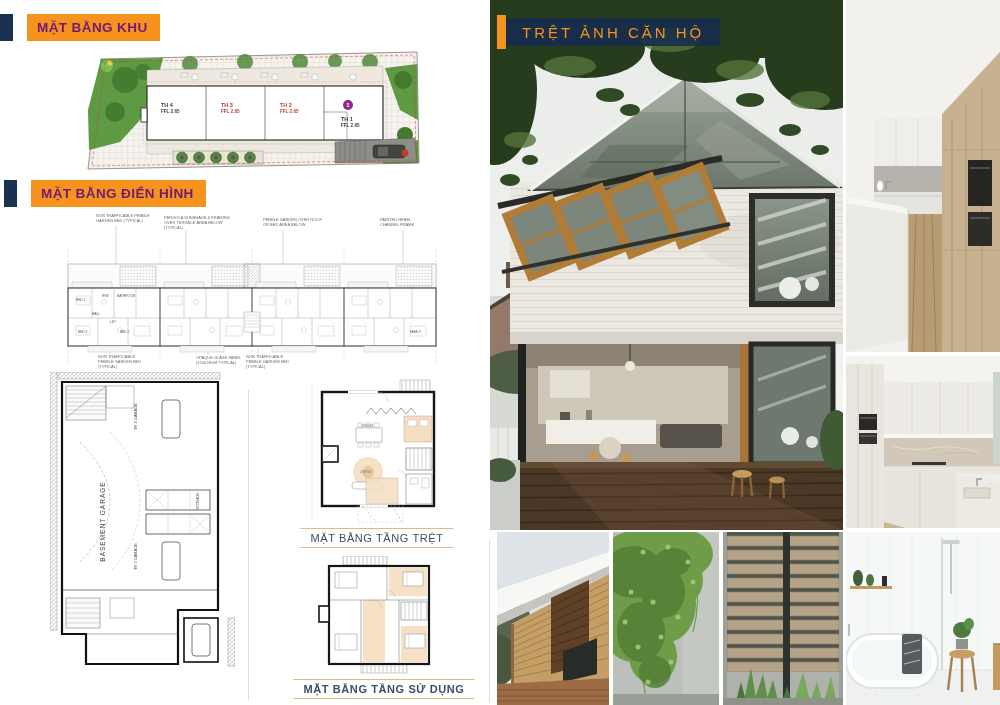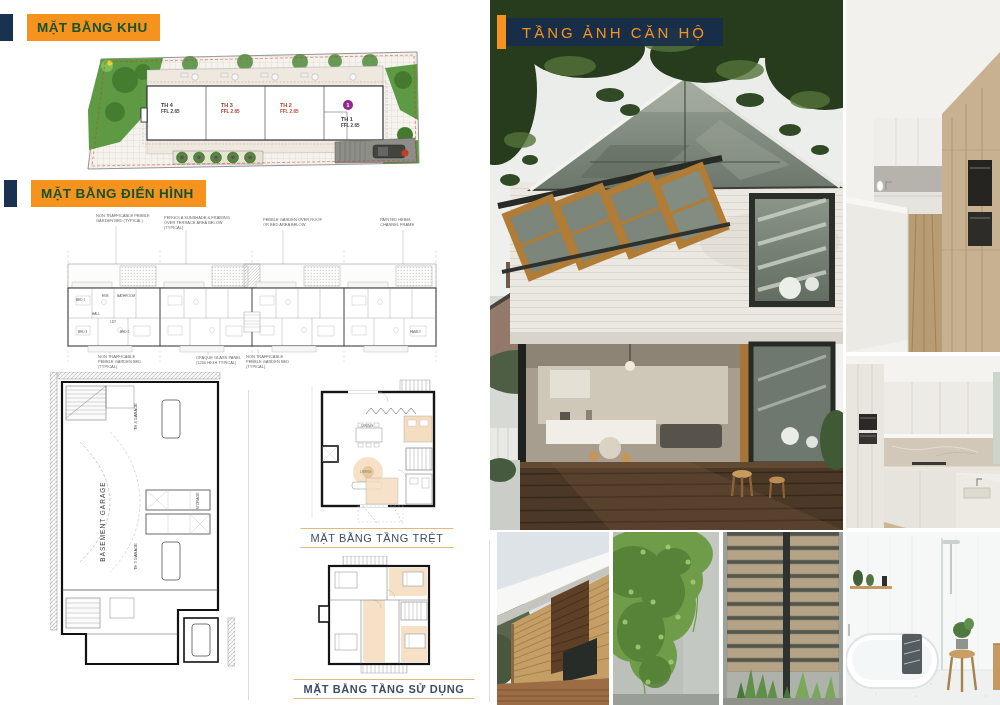--- a/index.html
+++ b/index.html
@@ -2,21 +2,21 @@
 <html><head>
 <meta charset="utf-8">
 <style>
   html,body{margin:0;padding:0;background:#ffffff;}
   .board{position:relative;width:1000px;height:705px;background:#fff;overflow:hidden;
          font-family:"Liberation Sans",sans-serif;}
   .abs{position:absolute;}
   
   .tag{position:absolute;display:flex;align-items:stretch;}
   .tag-bar{width:13px;background:#1B3150;margin-right:14px;}
-  .tag-box{background:#F6921E;color:#14532d;font-size:13.5px;font-weight:bold;
+  .tag-box{background:#F6921E;color:#701a75;font-size:13.5px;font-weight:bold;
            letter-spacing:.4px;padding:6px 12px 6px 10px;display:flex;align-items:center;}
   
   .photo-title{position:absolute;left:497px;top:15px;display:flex;z-index:5;}
   .photo-title .pbar{width:9px;height:34px;background:#F6921E;}
   .photo-title .pband{margin-top:3px;height:28px;background:rgba(23,43,77,.88);
      color:#F6921E;font-size:15px;letter-spacing:3px;padding:0 16px;display:flex;align-items:center;}
   
   .caption{position:absolute;transform:translateX(-50%);white-space:nowrap;
      font-size:11px;color:#3E4C66;letter-spacing:.6px;padding:3px 10px;
      border-top:1px solid #DFBA7C;border-bottom:1px solid #DFBA7C;}
@@ -590,21 +590,21 @@
           <ellipse cx="300" cy="130" rx="11" ry="6"></ellipse>
         <ellipse cx="330" cy="150" rx="9" ry="5"></ellipse>
           <ellipse cx="20" cy="180" rx="10" ry="6"></ellipse>
         <ellipse cx="40" cy="160" rx="8" ry="5"></ellipse>
       </g>
     </svg>
   </div>
 
   <div class="photo-title">
     <span class="pbar"></span>
-    <span class="pband">TẦNG ẢNH CĂN HỘ</span>
+    <span class="pband">TRỆT ẢNH CĂN HỘ</span>
   </div>
 
   <div class="abs" style="left:846px;top:0;width:154px;height:352px;">
     <svg width="154" height="352" viewBox="0 0 154 352">
       <rect width="154" height="352" fill="#f2f1ee"></rect>
       <polygon points="96,114 154,52 154,352 96,352" fill="#c7b190"></polygon>
       <path d="M106,118 V352 M120,104 V352 M136,88 V352" stroke="#ad9572" stroke-width="1"></path>
       <path d="M96,150 H154 M96,250 H154" stroke="#b69e7c" stroke-width="0.8"></path>
       <rect x="122" y="160" width="24" height="46" fill="#262421"></rect>
       <rect x="122" y="212" width="24" height="34" fill="#2e2c29"></rect>

